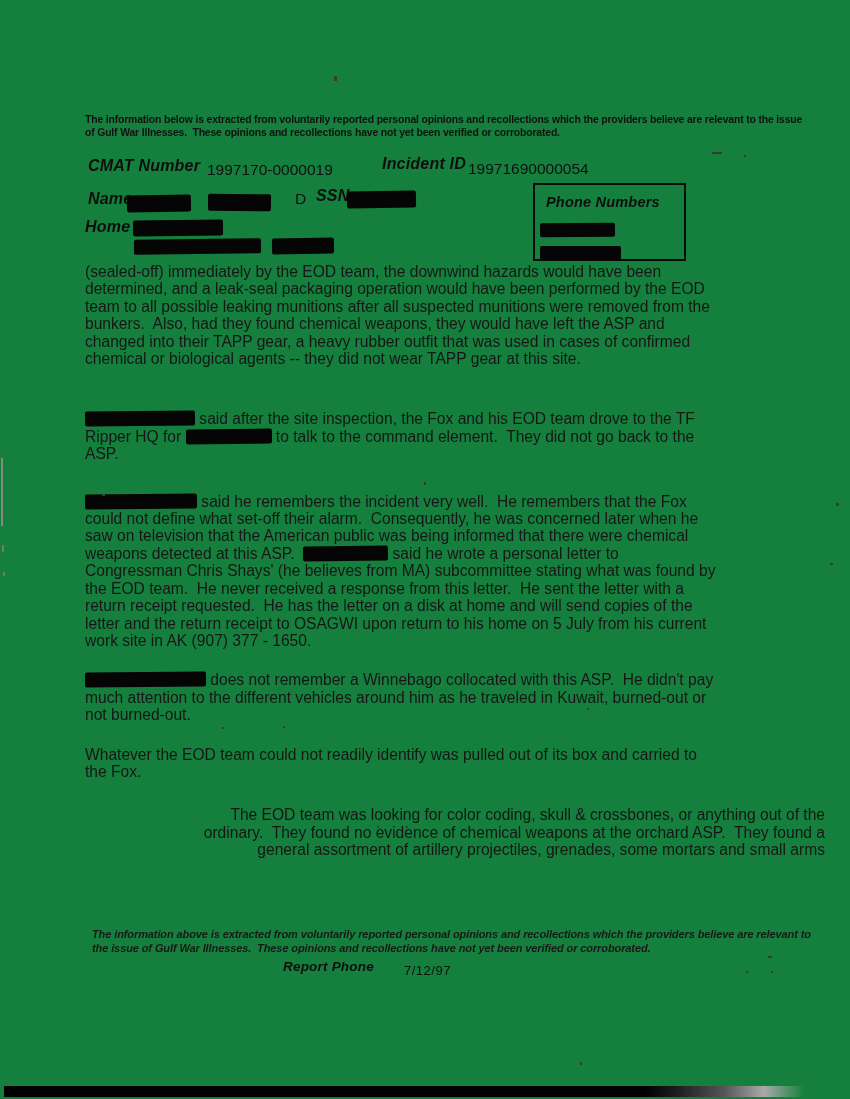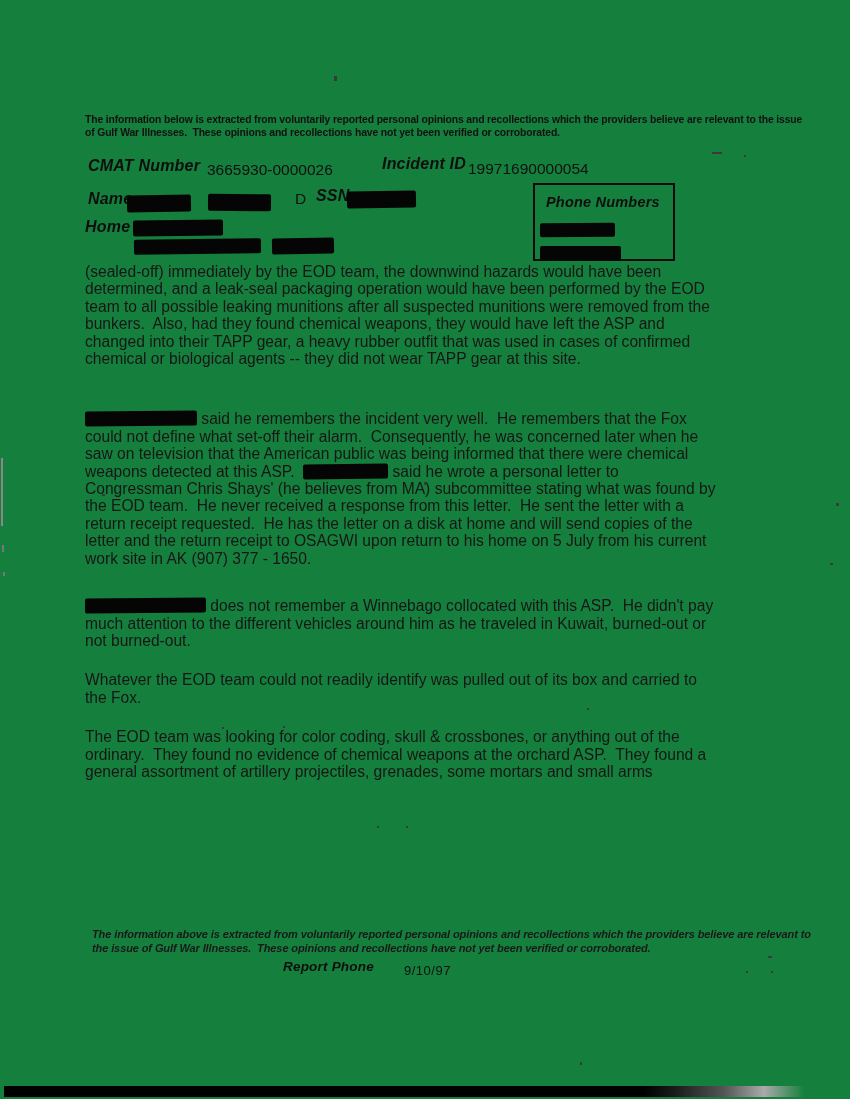--- a/index.html
+++ b/index.html
@@ -22,21 +22,21 @@
 
   
   .redact-abs { position:absolute; background:#050505; border-radius:2px; }
   .redact {
     display:inline-block; height:15px; background:#050505;
     border-radius:2px; vertical-align:-2px; transform:rotate(-0.6deg);
   }
 
   
   #phone-box {
-    left:533px; top:183px; width:142px; height:78px;
+    left:533px; top:183px; width:153px; height:78px;
     border:2px solid #0a0a0a; box-sizing:border-box;
   }
   #phone-box .lbl { position:absolute; left:11px; top:9px; font-size:14.5px; }
 
   
   #body-paragraphs { left:85px; top:263px; width:740px; }
   .para { margin:0; font-size:15.6px; line-height:17.4px; white-space:pre; color:#161616; }
   .para:nth-of-type(1){ margin-bottom:43px; }
   .para:nth-of-type(2){ margin-bottom:30px; }
   .para:nth-of-type(3){ margin-bottom:22px; }
@@ -61,21 +61,21 @@
   .artifact { position:absolute; background:#3a3a3a; }
 </style>
 </head>
 <body>
 
 <div id="page">
 
   <div id="top-disclaimer" class="abs">The information below is extracted from voluntarily reported personal opinions and recollections which the providers believe are relevant to the issue<br>of Gulf War Illnesses.  These opinions and recollections have not yet been verified or corroborated.</div>
 
   <div class="abs lbl" style="left:88px; top:157px;">CMAT Number</div>
-  <div class="abs val" style="left:207px; top:161px;">3665930-0000026</div>
+  <div class="abs val" style="left:207px; top:161px;">1997170-0000019</div>
   <div class="abs lbl" style="left:382px; top:155px;">Incident ID</div>
   <div class="abs val" style="left:468px; top:160px;">19971690000054</div>
 
   <div class="abs lbl" style="left:88px; top:190px;">Name</div>
   <div class="redact-abs" style="left:127px; top:195px; width:64px; height:17px; transform:rotate(-1deg);"></div>
   <div class="redact-abs" style="left:208px; top:194px; width:63px; height:17px; transform:rotate(0.5deg);"></div>
   <div class="abs val" style="left:295px; top:190px;">D</div>
   <div class="abs lbl" style="left:316px; top:187px;">SSN</div>
   <div class="redact-abs" style="left:347px; top:191px; width:69px; height:17px; transform:rotate(-1deg);"></div>
 
@@ -86,29 +86,30 @@
   <div class="redact-abs" style="left:272px; top:238px; width:62px; height:16px; transform:rotate(-1.2deg);"></div>
 
   <div id="phone-box" class="abs">
     <div class="lbl">Phone Numbers</div>
     <div class="redact-abs" style="left:5px; top:38px; width:75px; height:14px; transform:rotate(-0.5deg);"></div>
     <div class="redact-abs" style="left:5px; top:61px; width:81px; height:14px;"></div>
   </div>
 
   <div id="body-paragraphs" class="abs">
       <p class="para">(sealed-off) immediately by the EOD team, the downwind hazards would have been<br>determined, and a leak-seal packaging operation would have been performed by the EOD<br>team to all possible leaking munitions after all suspected munitions were removed from the<br>bunkers.  Also, had they found chemical weapons, they would have left the ASP and<br>changed into their TAPP gear, a heavy rubber outfit that was used in cases of confirmed<br>chemical or biological agents -- they did not wear TAPP gear at this site.</p>
+      <p class="para"><span class="redact" style="width: 110px;"></span> said after the site inspection, the Fox and his EOD team drove to the TF<br>Ripper HQ for <span class="redact" style="width: 86px;"></span> to talk to the command element.  They did not go back to the<br>ASP.</p>
       <p class="para"><span class="redact" style="width: 112px;"></span> said he remembers the incident very well.  He remembers that the Fox<br>could not define what set-off their alarm.  Consequently, he was concerned later when he<br>saw on television that the American public was being informed that there were chemical<br>weapons detected at this ASP.  <span class="redact" style="width: 85px;"></span> said he wrote a personal letter to<br>Congressman Chris Shays' (he believes from MA) subcommittee stating what was found by<br>the EOD team.  He never received a response from this letter.  He sent the letter with a<br>return receipt requested.  He has the letter on a disk at home and will send copies of the<br>letter and the return receipt to OSAGWI upon return to his home on 5 July from his current<br>work site in AK (907) 377 - 1650.</p>
       <p class="para"><span class="redact" style="width: 121px;"></span> does not remember a Winnebago collocated with this ASP.  He didn't pay<br>much attention to the different vehicles around him as he traveled in Kuwait, burned-out or<br>not burned-out.</p>
       <p class="para">Whatever the EOD team could not readily identify was pulled out of its box and carried to<br>the Fox.</p>
       <p class="para">The EOD team was looking for color coding, skull &amp; crossbones, or anything out of the<br>ordinary.  They found no evidence of chemical weapons at the orchard ASP.  They found a<br>general assortment of artillery projectiles, grenades, some mortars and small arms</p>
     </div>
 
   <div id="footer-disclaimer" class="abs">The information above is extracted from voluntarily reported personal opinions and recollections which the providers believe are relevant to<br>the issue of Gulf War Illnesses.  These opinions and recollections have not yet been verified or corroborated.</div>
   <div id="report-date-label" class="abs lbl">Report Phone</div>
-  <div id="report-date-value" class="abs val">9/10/97</div>
+  <div id="report-date-value" class="abs val">7/12/97</div>
 
   <div id="bottom-bar" class="abs"></div>
 
   <div class="artifact" style="left:334px; top:76px;  width:3px;  height:5px;"></div>
   <div class="artifact" style="left:712px; top:152px; width:10px; height:2px;"></div>
   <div class="artifact" style="left:744px; top:155px; width:2px;  height:2px;"></div>
   <div class="artifact" style="left:424px; top:482px; width:2px;  height:3px;"></div>
   <div class="artifact" style="left:1px;   top:458px; width:2px;  height:68px; background:#888;"></div>
   <div class="artifact" style="left:2px;   top:545px; width:2px;  height:7px;  background:#777;"></div>
   <div class="artifact" style="left:3px;   top:572px; width:2px;  height:4px;  background:#777;"></div>

